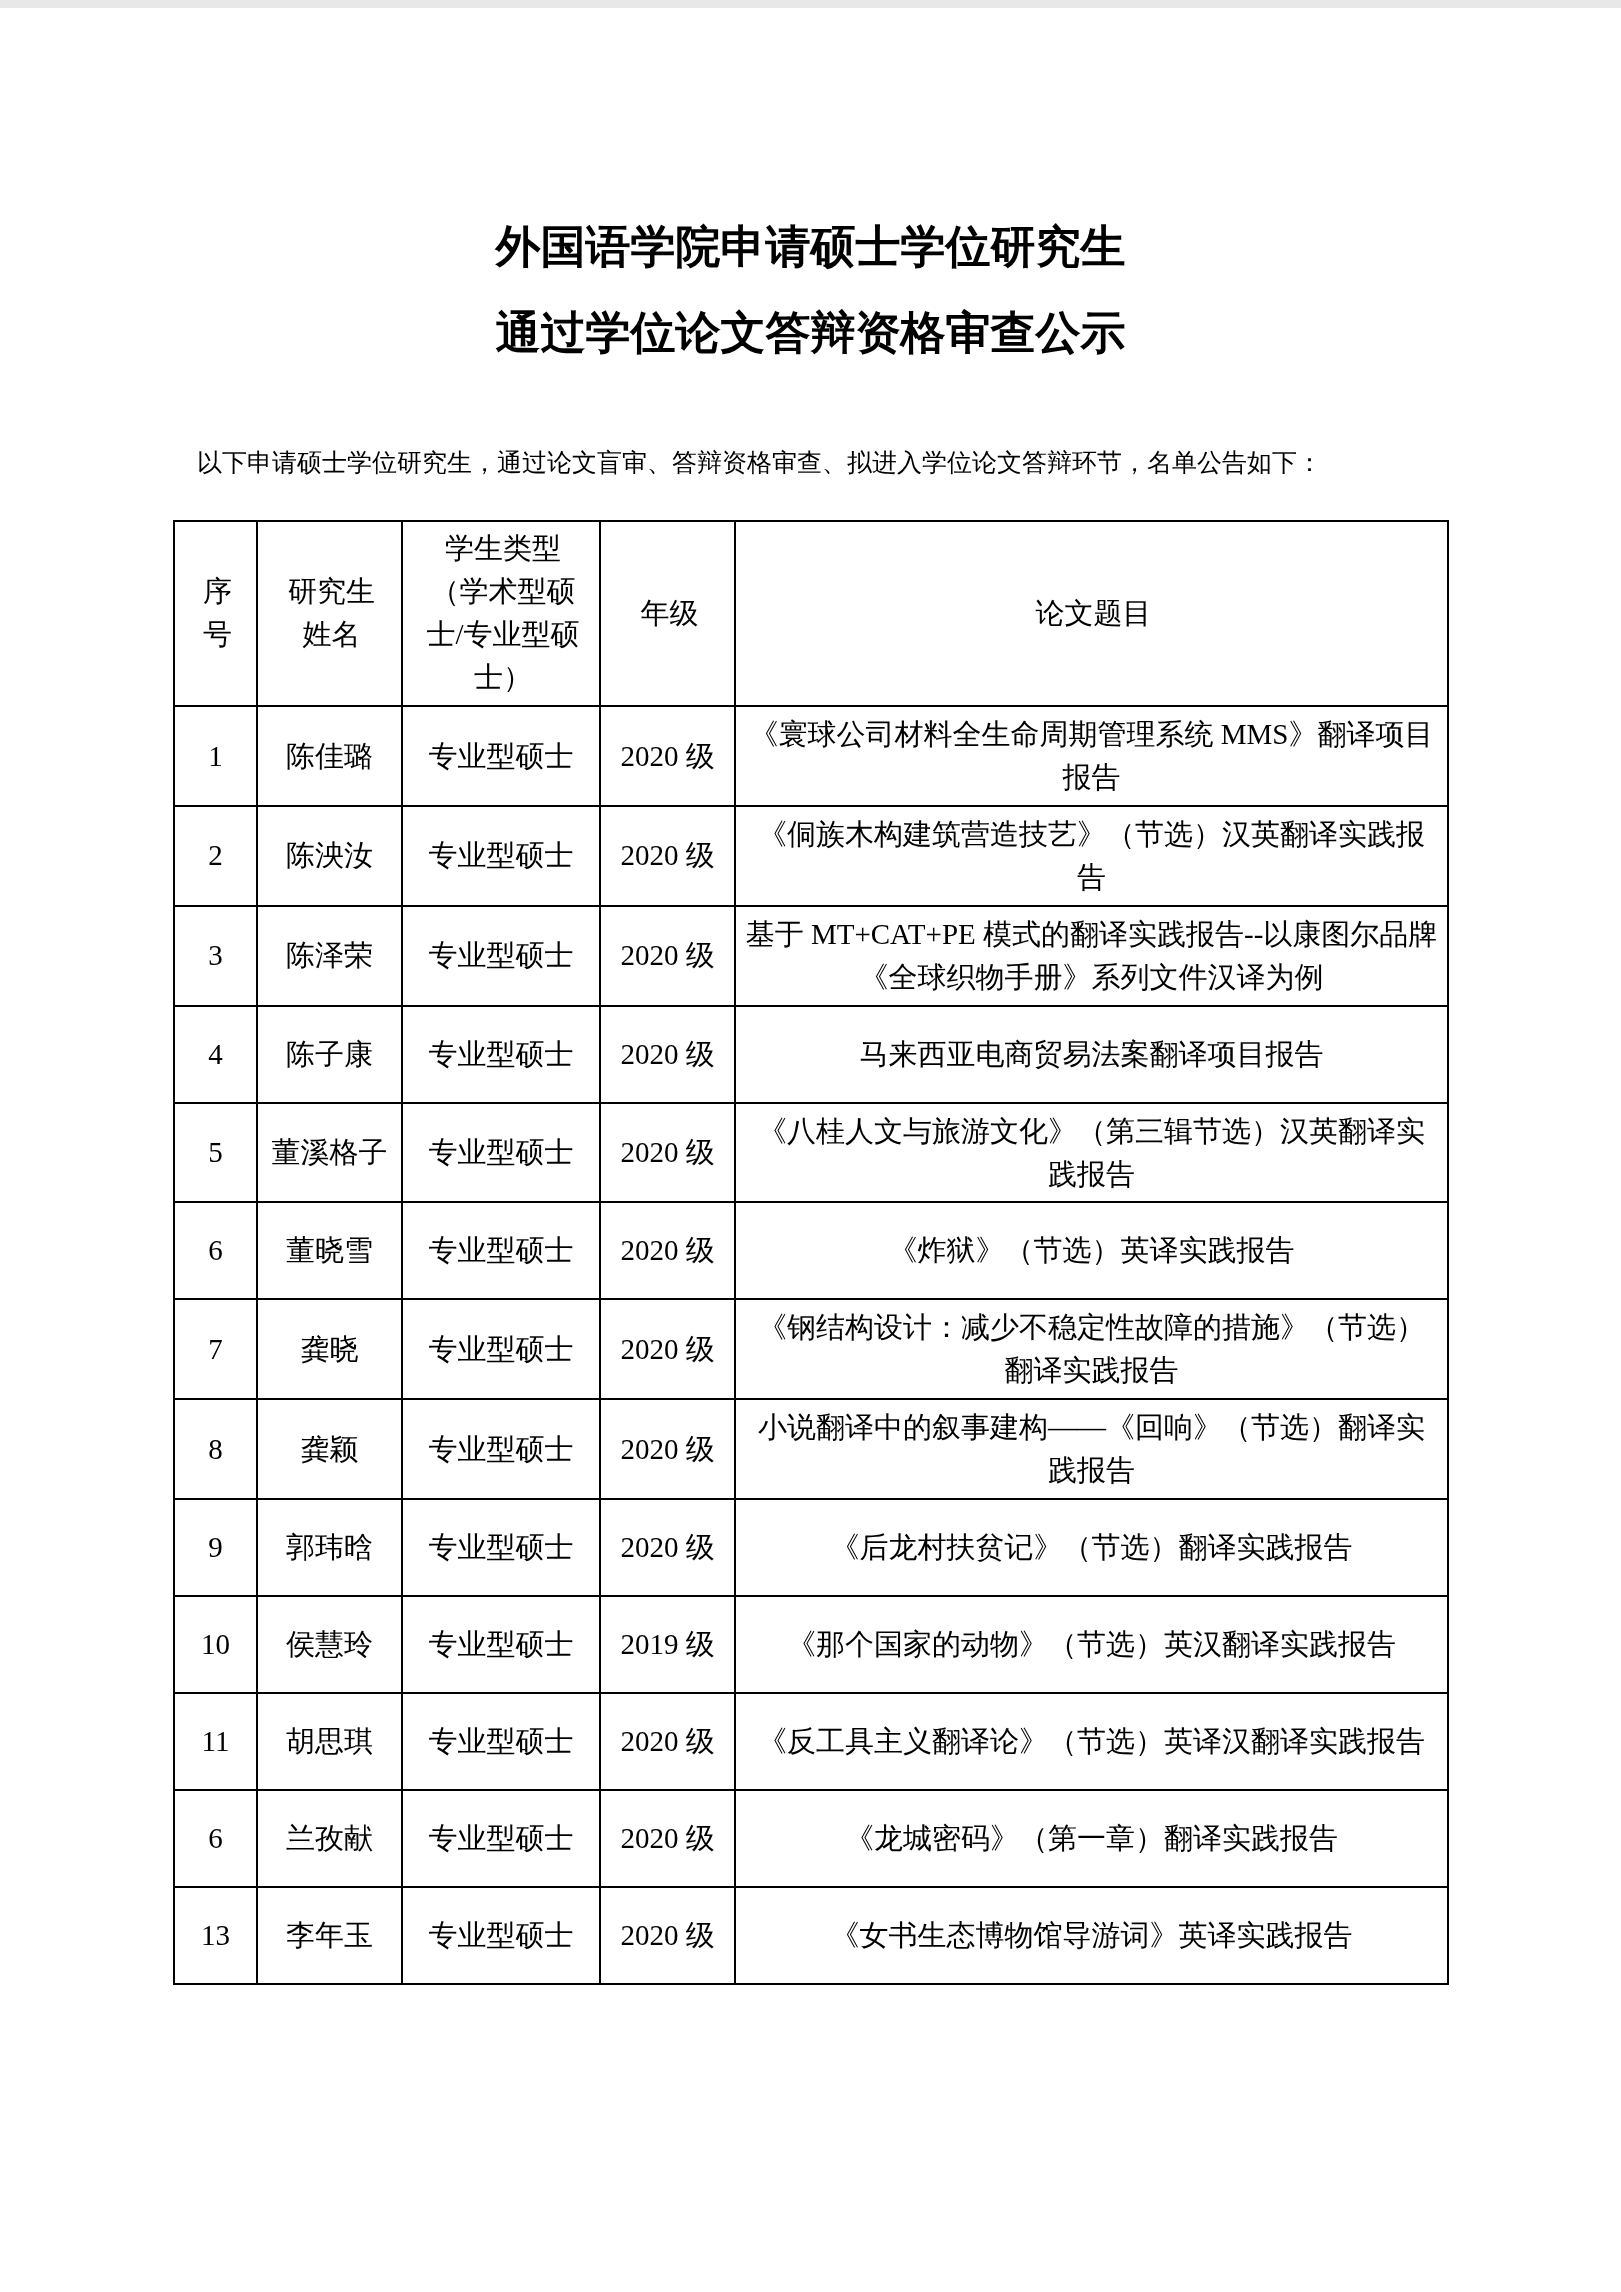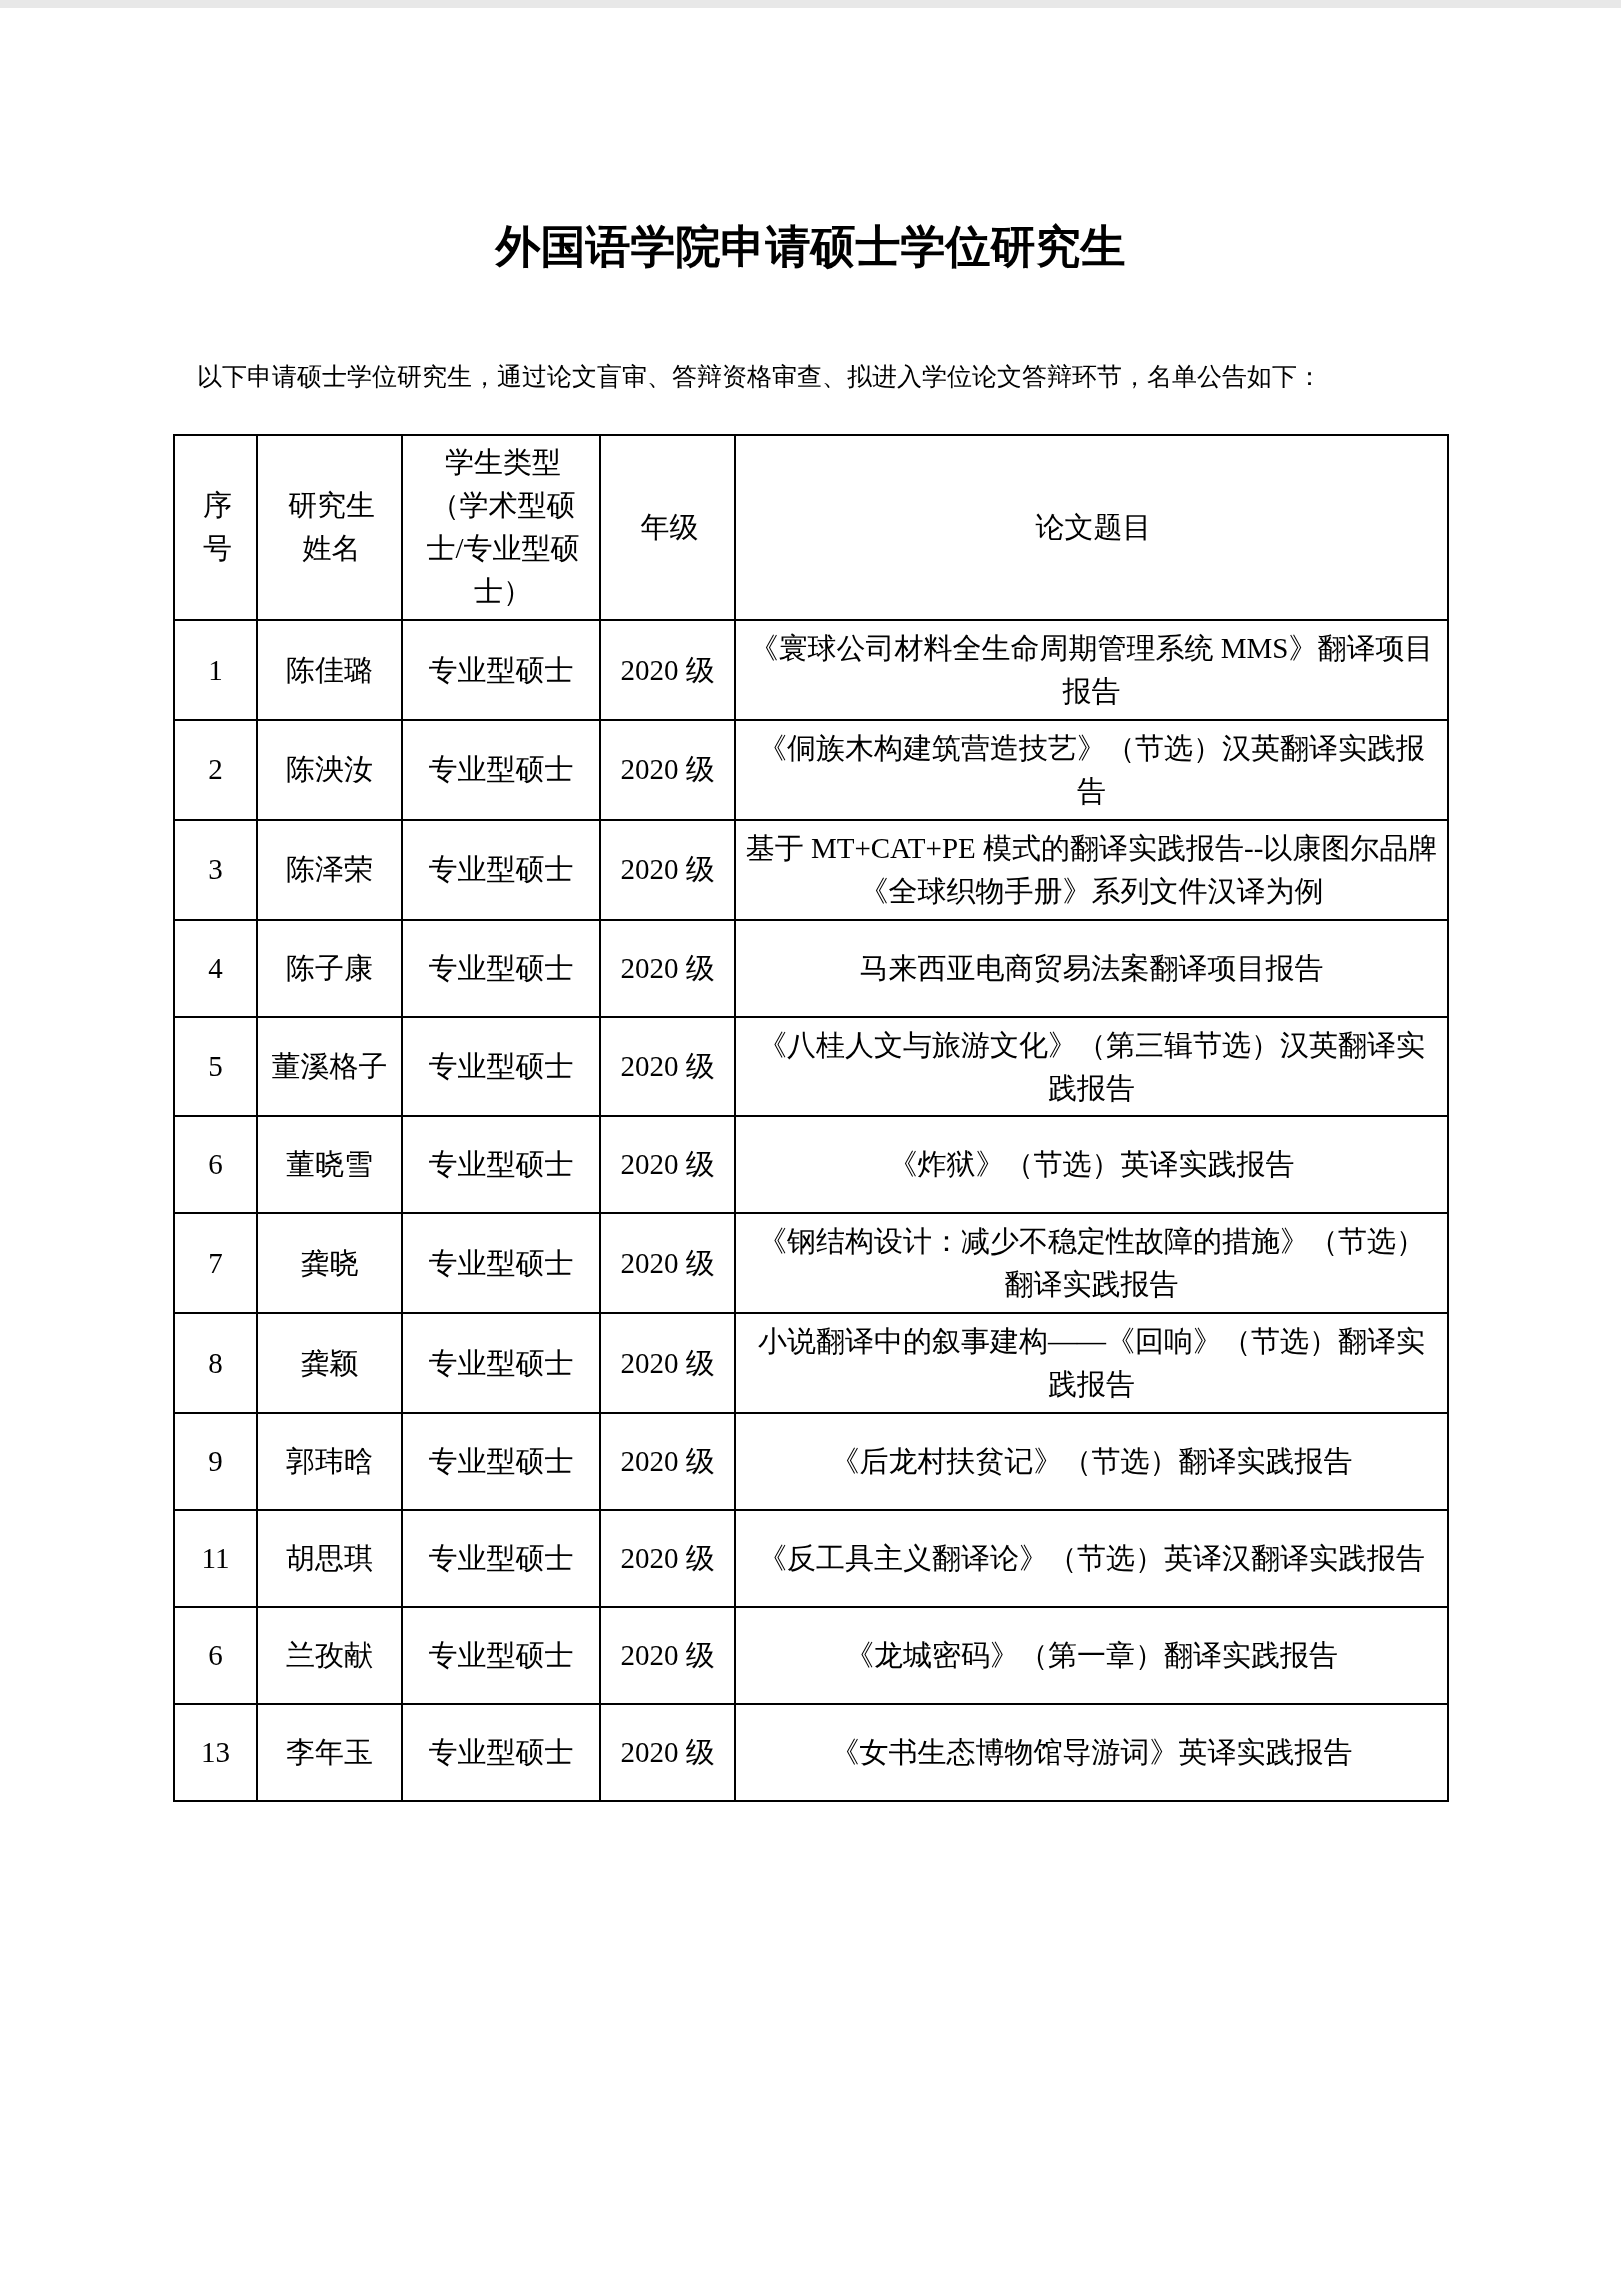--- a/index.html
+++ b/index.html
@@ -56,20 +56,21 @@
   col.c-type  { width: 198px; }
   col.c-grade { width: 135px; }
   col.c-title { width: 713px; }
 </style>
 </head>
 <body>
 
 <div class="page">
 
   <h1 class="doc-title">外国语学院申请硕士学位研究生</h1>
+  <h1 class="doc-title">通过学位论文答辩资格审查公示</h1>
 
   <p class="intro">以下申请硕士学位研究生，通过论文盲审、答辩资格审查、拟进入学位论文答辩环节，名单公告如下：</p>
 
   <table class="roster">
     <colgroup>
       <col class="c-no">
         <col class="c-name">
         <col class="c-type">
         <col class="c-grade">
         <col class="c-title">
@@ -155,20 +156,27 @@
         </tr>
 
         <tr>
           <td>9</td>
           <td>郭玮晗</td>
           <td>专业型硕士</td>
           <td>2020 级</td>
           <td>《后龙村扶贫记》（节选）翻译实践报告</td>
         </tr>
 
+        <tr>
+          <td>10</td>
+          <td>侯慧玲</td>
+          <td>专业型硕士</td>
+          <td>2019 级</td>
+          <td>《那个国家的动物》（节选）英汉翻译实践报告</td>
+        </tr>
 
         <tr>
           <td>11</td>
           <td>胡思琪</td>
           <td>专业型硕士</td>
           <td>2020 级</td>
           <td>《反工具主义翻译论》（节选）英译汉翻译实践报告</td>
         </tr>
 
         <tr>

